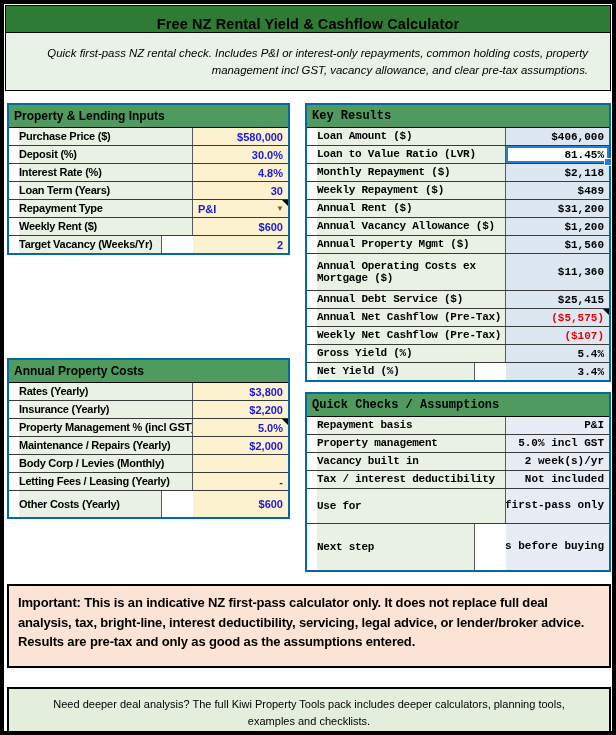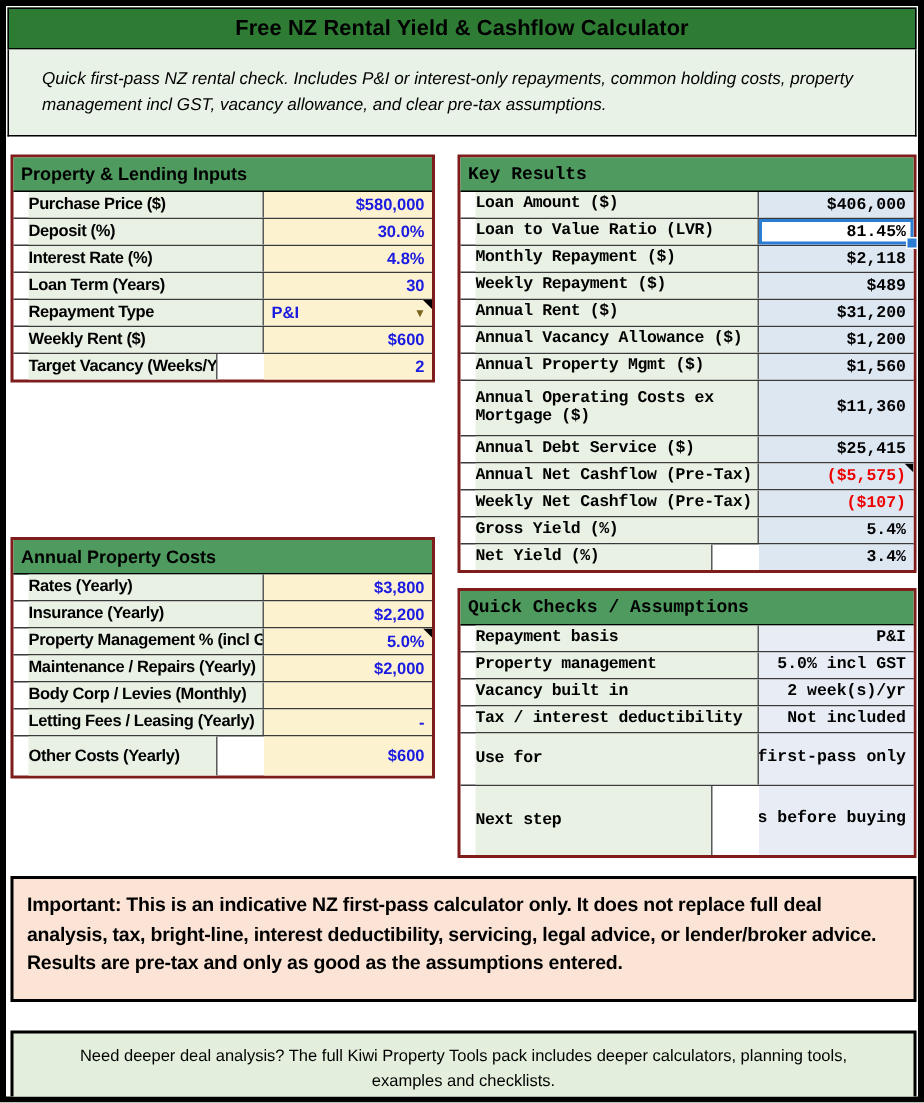--- a/index.html
+++ b/index.html
@@ -3,49 +3,49 @@
 <meta charset="utf-8">
 <style>
   html,body{margin:0;padding:0;background:#fff;}
   .page{
     width:616px;height:735px;box-sizing:border-box;
     border:4px solid #000;background:#fff;position:relative;
     font-family:"Liberation Sans",sans-serif;color:#000;overflow:hidden;
   }
   .title-bar{
     margin:1px 1px 0 1px;height:28px;background:#2e7b33;border:1px solid #000;
-    display:flex;align-items:center;justify-content:center;
+    display:flex;align-items:flex-end;justify-content:center;
     font-weight:bold;font-size:14.5px;letter-spacing:.1px;box-sizing:border-box;
   }
   .subtitle-box{
     margin:0 1px;background:#e9f2e6;border:1px solid #000;border-top:none;
     min-height:58px;box-sizing:border-box;display:flex;align-items:center;justify-content:center;
-    font-style:italic;font-size:11.4px;text-align:left;padding:8px 22px;line-height:1.45;
+    font-style:italic;font-size:11.4px;text-align:right;padding:8px 22px;line-height:1.45;
   }
   .columns{display:flex;margin:12px 0 0 3px;gap:15px;align-items:flex-start;}
   .col-left{width:283px;flex:none;}
   .col-right{width:306px;flex:none;font-family:Liberation Mono, monospace;}
-  .sheet-table{border:2px solid #7f1d1d;background:#fff;}
+  .sheet-table{border:2px solid #0369a1;background:#fff;}
   .gap-costs{margin-top:103px;}
   .gap-checks{margin-top:10px;}
   .table-header{
     height:20px;background:#4f9b5f;border-bottom:1px solid #000;
     font-weight:bold;font-size:12px;display:flex;align-items:center;padding:1px 5px;
   }
   .row{display:flex;height:17px;border-bottom:1px solid #3a3a3a;position:relative;}
   .row:last-child{border-bottom:none;gap:31px;}
   .cell{box-sizing:border-box;display:flex;align-items:center;overflow:hidden;}
   .cell.label{
     flex:1;background:#e8f1e4;border-right:1px solid #5a5a5a;
     font-weight:bold;font-size:11px;letter-spacing:-0.25px;
     padding:1px 3px 1px 0;white-space:nowrap;line-height:1.12;margin-left:10px;
   }
   .cell.label.wrap{white-space:normal;}
   .cell.value{position:relative;justify-content:flex-end;font-weight:bold;font-size:11px;padding:1px 5px;white-space:nowrap;}
-  .col-left .cell.value{width:112px;flex:none;}
+  .col-left .cell.value{width:95px;flex:none;}
   .col-right .cell.value{width:103px;flex:none;}
   .val-input{background:#fdf2cf;color:#1a1ae0;}
   .val-result{background:#dde7f2;color:#000;}
   .val-check{background:#e8edf5;color:#000;font-weight:normal;justify-content:flex-start;
              font-size:10.8px;white-space:normal;line-height:1.25;padding:1px 4px;}
   .cell.value.align-left{justify-content:flex-start;}
   .cell.value.negative span{color:#ee0000;padding-left:22px;}
   .cell.value.selected{
     background:#ffffff;box-shadow:inset 0 0 0 2px #2b7cd3;overflow:visible;z-index:3;
   }

